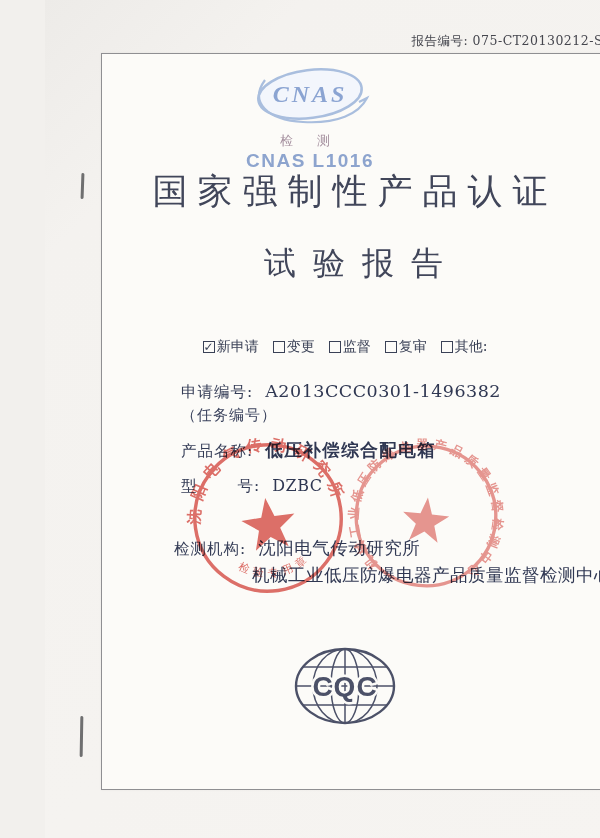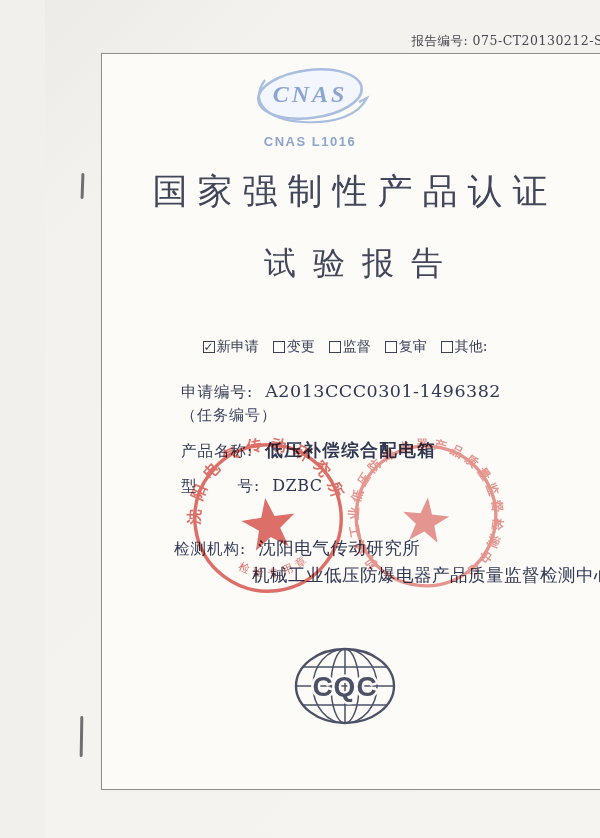--- a/index.html
+++ b/index.html
@@ -5,21 +5,21 @@
   html,body{margin:0;padding:0;}
   body{width:600px;height:838px;overflow:hidden;background:#f2f0ed;font-family:"DejaVu Serif","Liberation Serif",serif;}
   .scan{position:relative;width:600px;height:838px;background:linear-gradient(135deg,#edebe8 0%,#f4f2ef 18%,#f6f4f1 100%);margin-left:45px;}
   .paper{position:absolute;left:56px;top:53px;width:503px;height:735px;border:1px solid #8f8f92;background:#fcfbf8;box-shadow:0 0 2px rgba(0,0,0,.06);}
   .report-no{position:absolute;top:33px;right:42px;font-size:12.5px;letter-spacing:.5px;color:#45464e;white-space:nowrap;}
   
   .cma{position:absolute;left:66px;top:70px;width:118px;text-align:center;}
   .cma .num{margin-top:2px;font-family:"Liberation Sans",sans-serif;font-weight:bold;font-size:13.5px;letter-spacing:3px;color:#e0655c;opacity:.85;}
   .cnas{position:absolute;left:198px;top:64px;width:134px;text-align:center;}
   .cnas .cap{font-size:13px;letter-spacing:10px;color:#a5909f;margin-top:-2px;}
-  .cnas .acc{font-family:"Liberation Sans",sans-serif;font-weight:bold;font-size:13px;letter-spacing:1.5px;color:#8da4ce;}
+  .cnas .acc{font-family:"Liberation Sans",sans-serif;font-weight:bold;font-size:19px;letter-spacing:1.5px;color:#8da4ce;}
   
   .t1{position:absolute;left:0;width:600px;top:168px;text-align:center;font-size:35px;letter-spacing:10px;padding-left:10px;color:#41465a;font-weight:500;}
   .t2{position:absolute;left:0;width:600px;top:242px;text-align:center;font-size:32px;letter-spacing:17px;padding-left:17px;color:#41465a;font-weight:500;}
   
   .cbrow{position:absolute;left:0;top:338px;width:600px;display:flex;justify-content:center;gap:14px;font-size:14px;color:#3a4156;}
   .cb{display:flex;align-items:center;gap:2px;}
   .cb .box{display:inline-flex;align-items:center;justify-content:center;width:12px;height:12px;border:1.4px solid #3a4156;font-size:12px;line-height:1;box-sizing:border-box;font-family:"DejaVu Sans",sans-serif;}
   
   .fields{position:absolute;left:136px;top:381px;color:#343c56;}
   .frow{display:flex;align-items:baseline;white-space:nowrap;}
@@ -59,20 +59,21 @@
     <span>075-CT20130212-S</span>
   </div>
 
 
   <div class="cnas">
     <svg width="134" height="66" viewBox="0 0 134 66">
       <ellipse cx="67" cy="30" rx="52" ry="24" transform="rotate(-7 67 30)" fill="#f3f6fc" stroke="#a9bede" stroke-width="2.5"></ellipse>
       <path d="M 22,16 C 6,38 24,56 60,58 C 94,60 116,50 124,34 L 116,38" fill="none" stroke="#a9bede" stroke-width="2.2"></path>
       <text x="67" y="38" text-anchor="middle" font-family="Liberation Serif, serif" font-style="italic" font-weight="bold" font-size="24" letter-spacing="3" fill="#8ba4d2">CNAS</text>
     </svg>
+    <div class="cap">检 测</div>
     <div class="acc">CNAS L1016</div>
   </div>
 
   <div class="t1">国家强制性产品认证</div>
   <div class="t2">试验报告</div>
 
   <div class="cbrow">
     <span class="cb">
         <span class="box">✓</span>
         <span>新申请</span>

